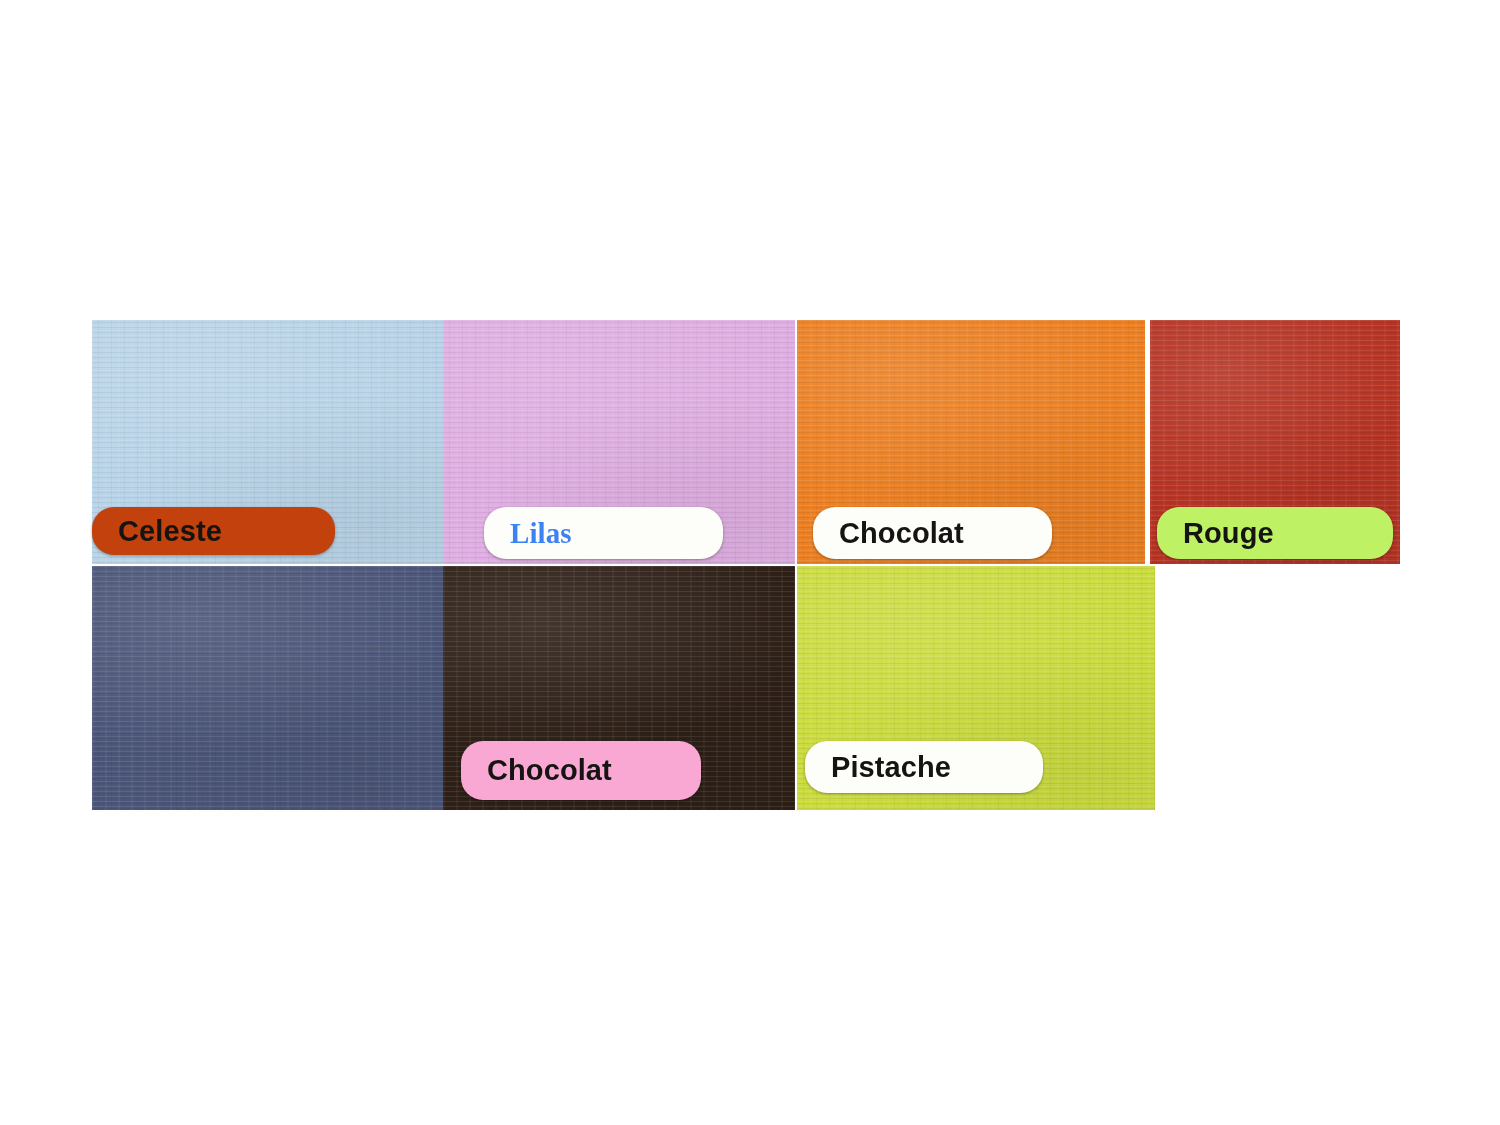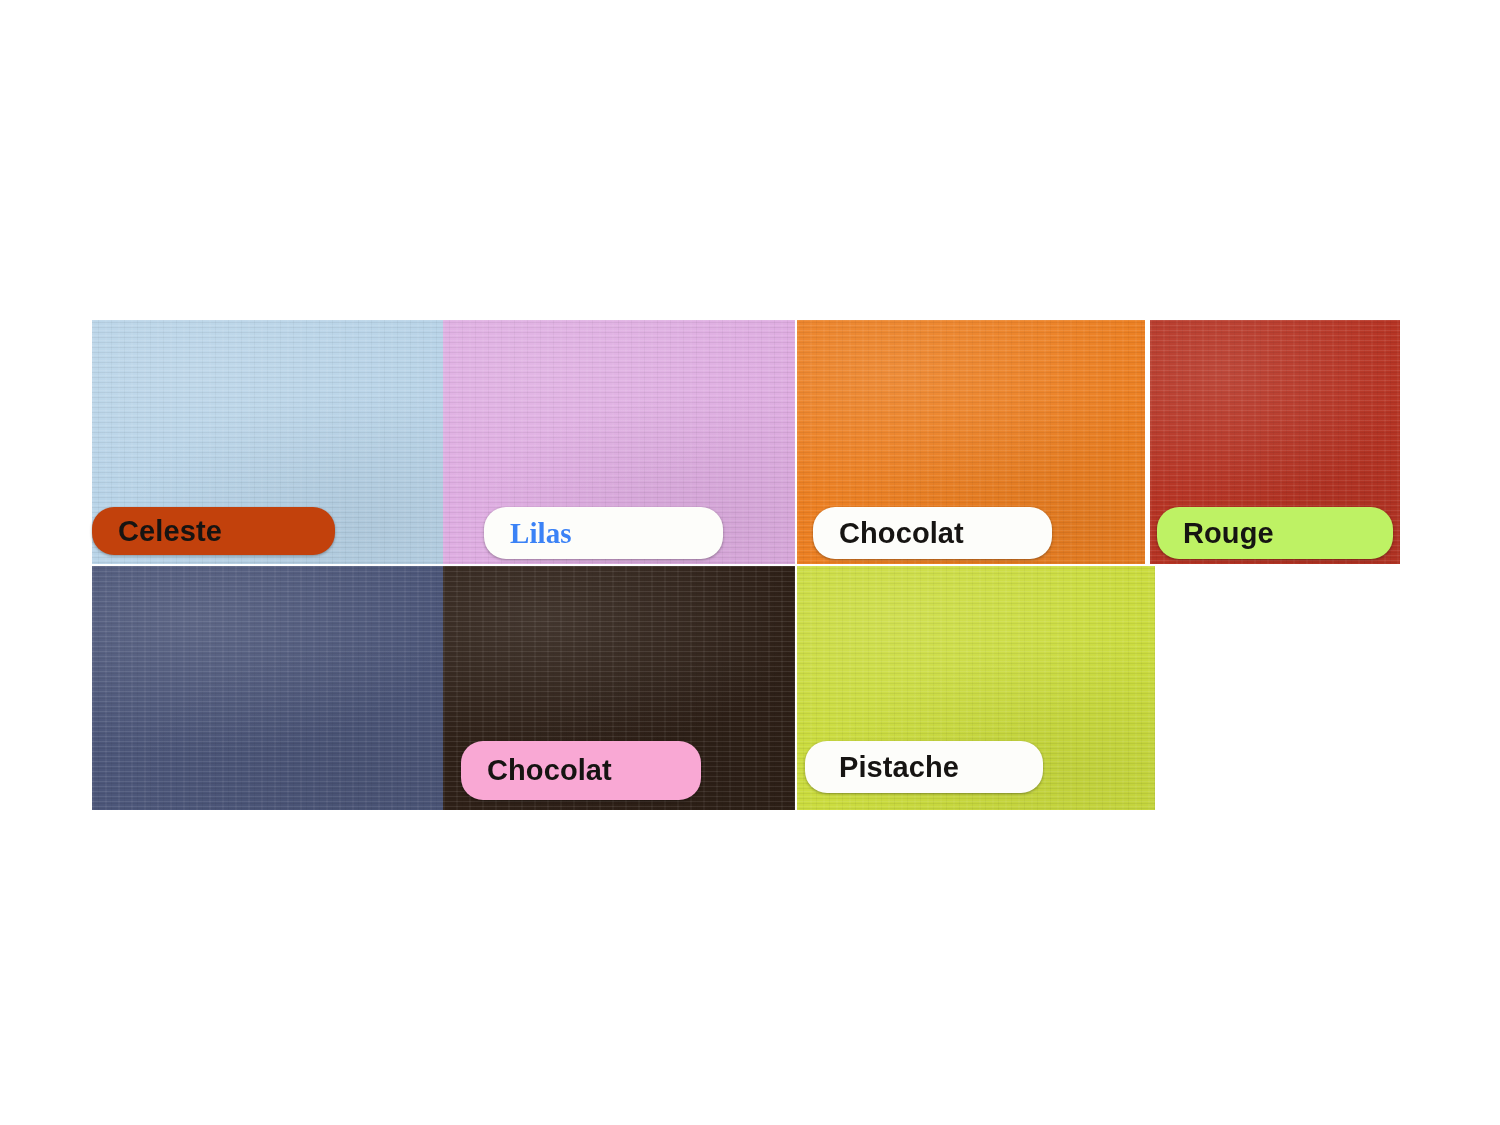--- a/index.html
+++ b/index.html
@@ -130,16 +130,16 @@
       <div class="grain"></div>
       <div class="sheen"></div>
     </div>
     <div class="name-pill" style="left: 461px; top: 741px; width: 240px; height: 59px; padding-left: 26px; background: #f9a8d4;">
       <span class="pill-text" style="color: rgb(22, 20, 18);">Chocolat</span>
     </div>
     <div class="swatch" style="left: 797px; top: 566px; width: 358px; height: 244px; background: rgb(203, 220, 63);">
       <div class="grain"></div>
       <div class="sheen"></div>
     </div>
-    <div class="name-pill" style="left: 805px; top: 741px; width: 238px; height: 52px; padding-left: 34px; background: rgb(253, 253, 250);">
+    <div class="name-pill" style="left: 805px; top: 741px; width: 238px; height: 52px; padding-left: 26px; background: rgb(253, 253, 250);">
       <span class="pill-text" style="color: rgb(22, 20, 18);">Pistache</span>
     </div>
   </div>
 
 </body></html>

